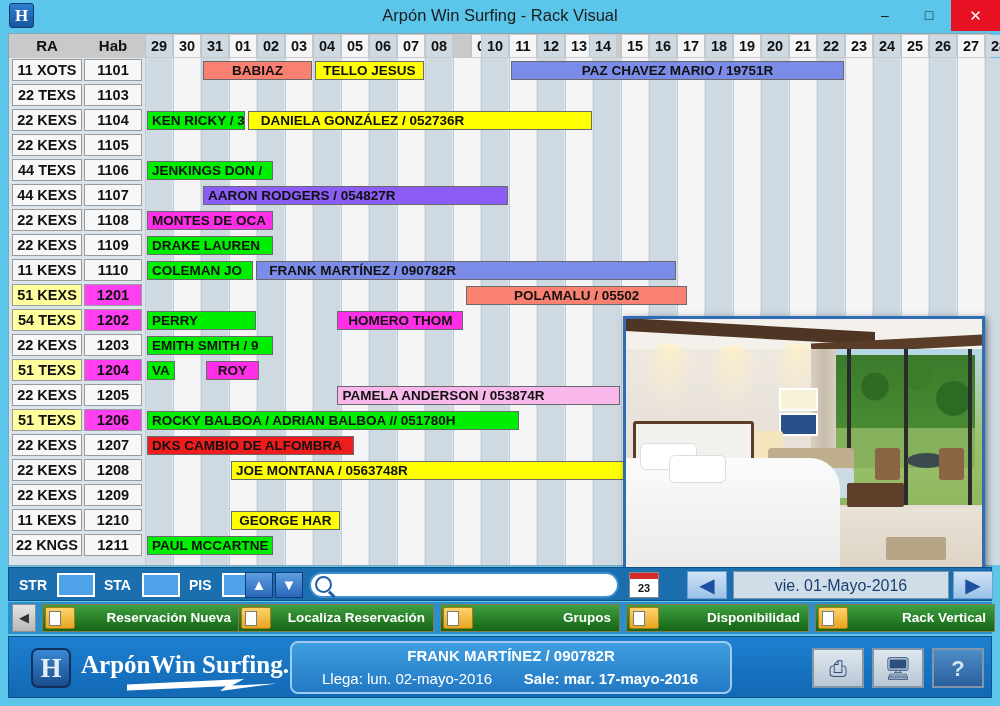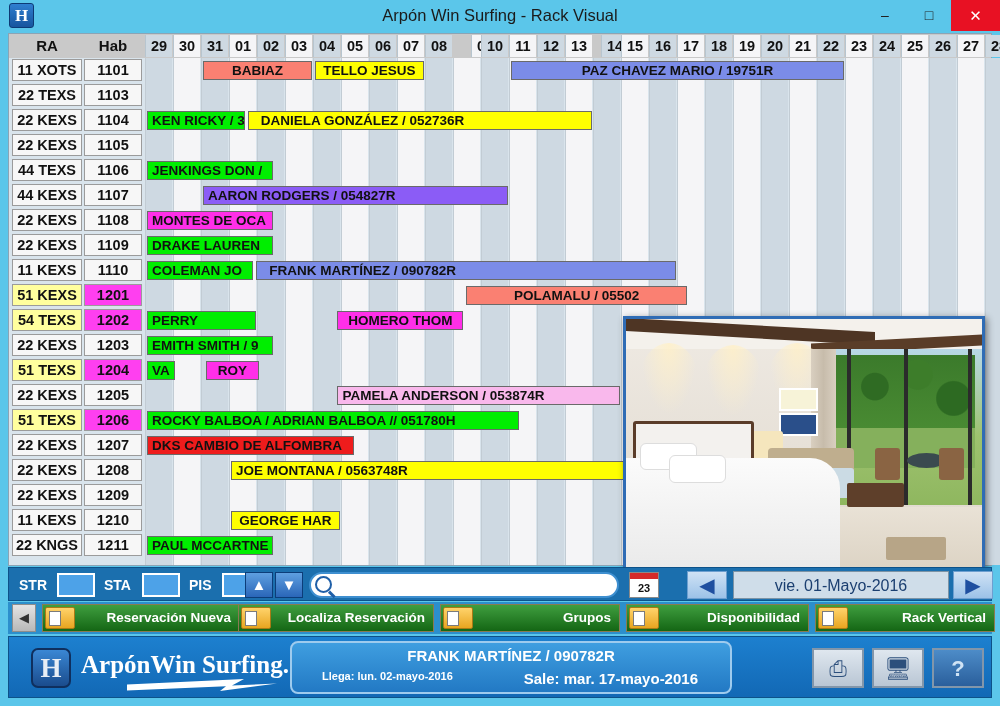--- a/index.html
+++ b/index.html
@@ -223,21 +223,21 @@
     background:#fff;
     clip-path:polygon(0 45%, 78% 0, 70% 55%, 100% 38%, 62% 100%, 66% 60%, 0 95%);
   }
   .guestbox {
     position:absolute; left:290px; top:641px; width:442px; height:53px;
     background:linear-gradient(#3f9ee0,#2279c4);
     border:2px solid #9ecbee; border-radius:8px;
   }
   .guest-name { position:absolute; left:0; top:4px; width:100%;
                 text-align:center; color:#fff; font-weight:bold; font-size:15px; }
-  .guest-llega { position:absolute; left:30px; top:27px; color:#fff; font-weight:bold; font-size:11px; }
+  .guest-llega { position:absolute; left:30px; top:27px; color:#fff; font-weight:normal; font-size:15px; }
   .guest-sale { position:absolute; right:32px; top:27px; color:#fff; font-weight:bold; font-size:15px; }
   .ftr-icon {
     position:absolute; top:648px; width:52px; height:40px;
     background:linear-gradient(#dfe7ef,#b9c6d4); border:2px solid #8296aa;
     text-align:center; line-height:38px; font-size:22px; color:#2c4f7c;
   }
   .ftr-icon.q { background:linear-gradient(#4d8cc8,#2a5f9c); color:#cfe3f5; font-weight:bold; }
 </style>
 </head>
 <body>
@@ -266,21 +266,21 @@
           <div class="daycol odd" style="left: 304px;">04</div>
           <div class="daycol even" style="left: 332px;">05</div>
           <div class="daycol odd" style="left: 360px;">06</div>
           <div class="daycol even" style="left: 388px;">07</div>
           <div class="daycol odd" style="left: 416px;">08</div>
           <div class="daycol even" style="left: 462px;">09</div>
           <div class="daycol odd" style="left: 472px;">10</div>
           <div class="daycol even" style="left: 500px;">11</div>
           <div class="daycol odd" style="left: 528px;">12</div>
           <div class="daycol even" style="left: 556px;">13</div>
-          <div class="daycol odd" style="left: 592px;">14</div>
+          <div class="daycol odd" style="left: 580px;">14</div>
           <div class="daycol even" style="left: 612px;">15</div>
           <div class="daycol odd" style="left: 640px;">16</div>
           <div class="daycol even" style="left: 668px;">17</div>
           <div class="daycol odd" style="left: 696px;">18</div>
           <div class="daycol even" style="left: 724px;">19</div>
           <div class="daycol odd" style="left: 752px;">20</div>
           <div class="daycol even" style="left: 780px;">21</div>
           <div class="daycol odd" style="left: 808px;">22</div>
           <div class="daycol even" style="left: 836px;">23</div>
           <div class="daycol odd" style="left: 864px;">24</div>

